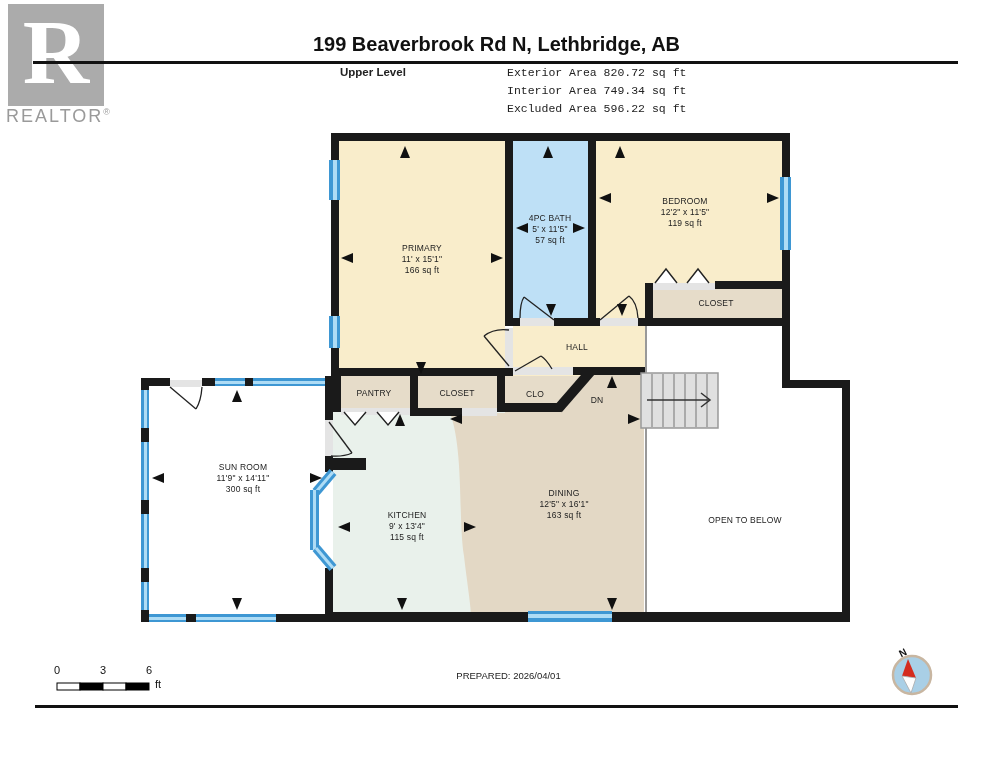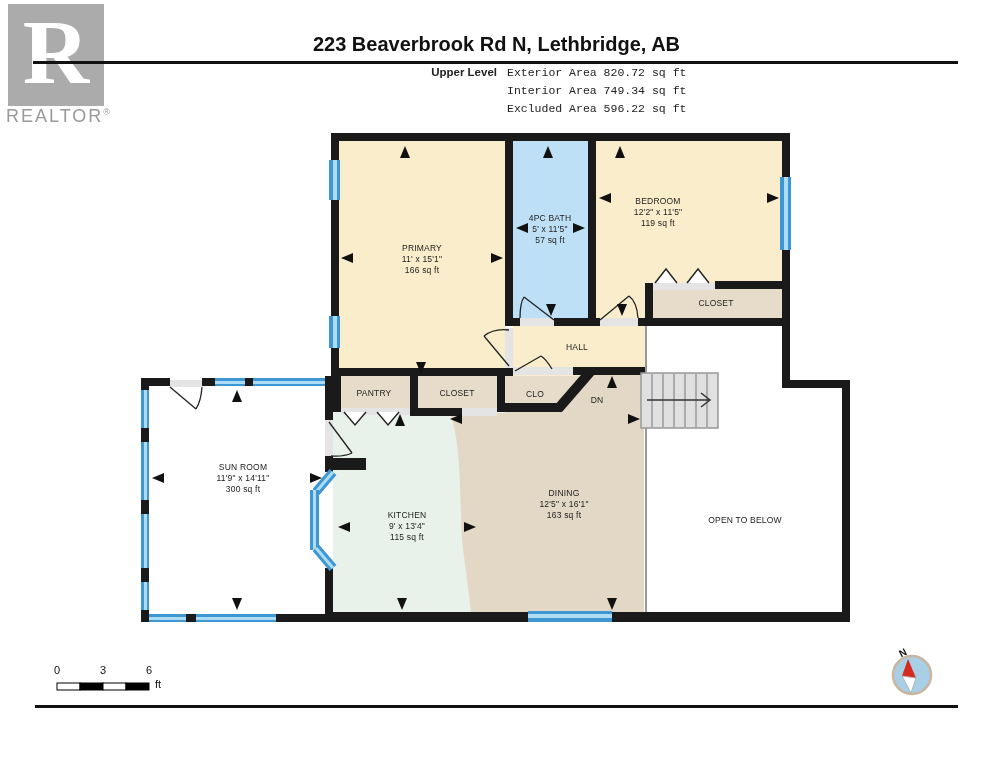--- a/index.html
+++ b/index.html
@@ -13,21 +13,21 @@
   .abs{position:absolute;}
   
   #logo-box{left:8px;top:4px;width:96px;height:102px;background:#ABABAB;
             display:flex;align-items:center;justify-content:center;}
   #logo-r{font-family:"Liberation Serif",serif;font-weight:bold;font-size:92px;
           color:#fff;line-height:1;margin-top:-6px;}
   #logo-word{left:6px;top:106px;font-size:18px;letter-spacing:2px;color:#9A9A9A;}
   #logo-word sup{font-size:9px;}
   #title{left:0;right:0;top:33px;text-align:center;font-size:20px;font-weight:bold;color:#111;}
   #title-rule{left:33px;top:61px;width:925px;height:3px;background:#111;}
-  #level-label{left:340px;top:66px;width:157px;text-align:right;font-size:11.5px;font-weight:bold;}
+  #level-label{left:340px;top:66px;width:157px;font-size:11.5px;font-weight:bold;}
   .area-line{left:507px;width:220px;font-size:11.5px;font-family:Liberation Mono, monospace;}
   
   .room-label{transform:translate(-50%,-50%);text-align:center;font-size:8.5px;
               line-height:11px;color:#222;white-space:nowrap;letter-spacing:.2px;}
   .room-label .nm{}
   
   #scale-ticks span{position:absolute;top:0;width:20px;margin-left:-10px;text-align:center;
                     font-size:11px;color:#111;}
   #ft-label{left:155px;top:678px;font-size:11px;color:#111;}
   #prepared{left:0;right:0;top:670px;text-align:center;padding-left:24px;
@@ -38,21 +38,21 @@
 </style>
 </head>
 <body>
 
 <div id="page">
 
   <div class="abs" id="logo-box">
     <span id="logo-r">R</span>
   </div>
   <div class="abs" id="logo-word"><span>REALTOR</span><sup>®</sup></div>
-  <div class="abs" id="title">223 Beaverbrook Rd N, Lethbridge, AB</div>
+  <div class="abs" id="title">199 Beaverbrook Rd N, Lethbridge, AB</div>
   <div class="abs" id="title-rule"></div>
   <div class="abs" id="level-label">Upper Level</div>
   <div class="abs area-line" style="top:66px">Exterior Area 820.72 sq ft</div>
   <div class="abs area-line" style="top:84px">Interior Area 749.34 sq ft</div>
   <div class="abs area-line" style="top:102px">Excluded Area 596.22 sq ft</div>
 
   <svg class="abs" style="left:0;top:0" width="993" height="768" viewBox="0 0 993 768">
 
     <g>
       <rect x="339" y="141" width="166" height="227" fill="var(--room-fill)"></rect>
@@ -235,21 +235,21 @@
   <div class="abs room-label" style="left:422px;top:259px">
     <div class="nm">PRIMARY</div>
     <div>11' x 15'1"</div>
     <div>166 sq ft</div>
   </div>
   <div class="abs room-label" style="left:550px;top:229px">
     <div>4PC BATH</div>
     <div>5' x 11'5"</div>
     <div>57 sq ft</div>
   </div>
-  <div class="abs room-label" style="left:658px;top:212px">
+  <div class="abs room-label" style="left:685px;top:212px">
     <div>BEDROOM</div>
     <div>12'2" x 11'5"</div>
     <div>119 sq ft</div>
   </div>
   <div class="abs room-label" style="left:716px;top:303px">CLOSET</div>
   <div class="abs room-label" style="left:577px;top:347px">HALL</div>
   <div class="abs room-label" style="left:374px;top:393px">PANTRY</div>
   <div class="abs room-label" style="left:457px;top:393px">CLOSET</div>
   <div class="abs room-label" style="left:535px;top:394px">CLO</div>
   <div class="abs room-label" style="left:597px;top:400px">DN</div>
@@ -269,14 +269,15 @@
     <div>163 sq ft</div>
   </div>
   <div class="abs room-label" style="left:745px;top:520px">OPEN TO BELOW</div>
 
   <div class="abs" id="scale-ticks" style="left:0;top:664px;height:14px;width:200px">
     <span style="left:57px">0</span>
     <span style="left:103px">3</span>
     <span style="left:149px">6</span>
   </div>
   <div class="abs" id="ft-label">ft</div>
+  <div class="abs" id="prepared">PREPARED: 2026/04/01</div>
   <div class="abs" id="footer-rule"></div>
 </div>
 
 </body></html>

